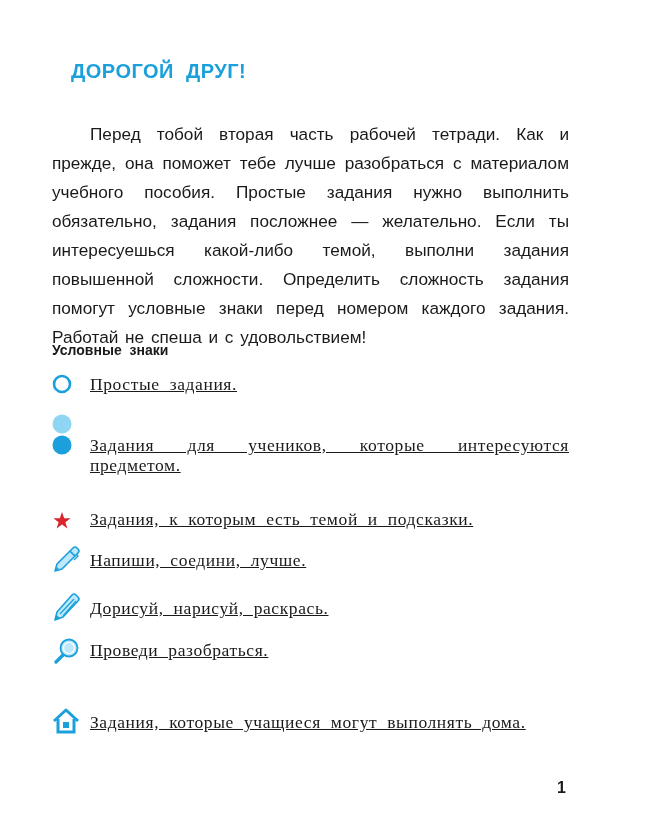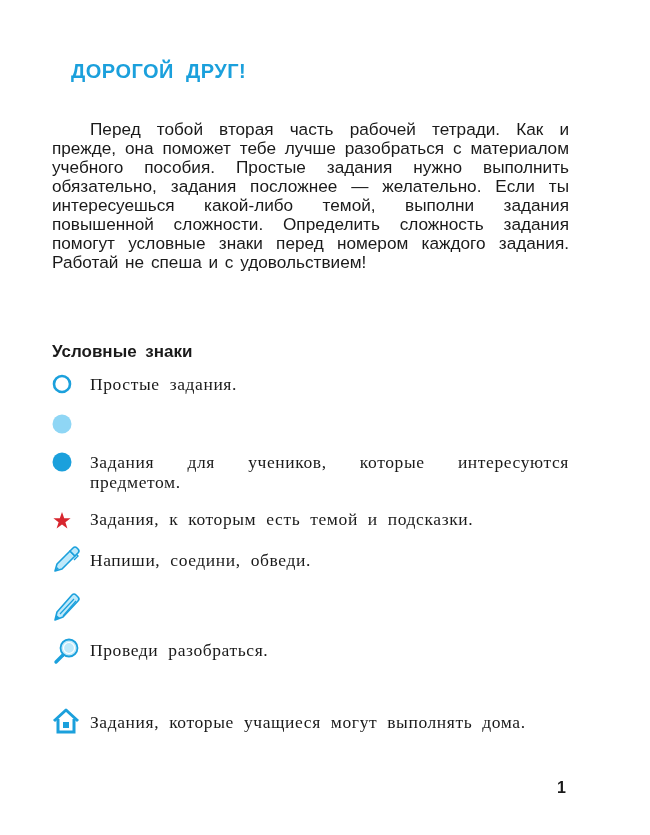--- a/index.html
+++ b/index.html
@@ -5,37 +5,37 @@
   html, body { margin:0; padding:0; background:#ffffff; }
   body { width:650px; height:835px; position:relative; overflow:hidden; }
   .title {
     position:absolute; left:52px; top:60px;
     font-family:"Liberation Sans", sans-serif; font-weight:bold;
     font-size:20px; color:#1ba0dc; letter-spacing:0.5px; word-spacing:6px;margin-left:19px;
   }
   .intro {
     position:absolute; left:52px; top:120px; width:517px;
     font-family:"Liberation Sans", sans-serif; font-size:17.2px;
-    line-height:19px; color:#1a1a1a; text-align:justify;
+    line-height:29px; color:#1a1a1a; text-align:justify;
     text-indent:38px; word-spacing:2px;
   }
   .legend-title {
     position:absolute; left:52px; top:342px;
     font-family:"Liberation Sans", sans-serif; font-weight:bold;
-    font-size:17px; color:#1a1a1a; word-spacing:4px;
+    font-size:14px; color:#1a1a1a; word-spacing:4px;
   }
   .item {
     position:absolute; left:52px; width:517px;
     font-family:"Liberation Serif", serif; font-size:17.5px;
     line-height:20px; color:#1a1a1a;
   }
   .item .icon { position:absolute; left:0; top:0; width:26px; height:26px; }
   .item .txt {
     position:absolute; left:38px; width:479px;
-    text-align:justify; text-align-last:left; letter-spacing:0.6px; word-spacing:5px;
+    text-align:justify; text-align-last:left; letter-spacing:0.6px; word-spacing:5px;text-decoration:underline;
   }
   .page-num {
     position:absolute; left:557px; top:779px;
     font-family:"Liberation Sans", sans-serif; font-weight:bold;
     font-size:16px; color:#1a1a1a;
   }
 </style>
 </head>
 <body>
 
@@ -55,21 +55,21 @@
 </div>
 
 <div class="item" style="top:414px; height:24px;">
   <span class="icon">
     <svg width="26" height="26" viewBox="0 0 26 26">
         <circle cx="10" cy="10" r="9.5" fill="#8fd6f5"></circle>
       </svg>
   </span>
 </div>
 
-<div class="item" style="top:452px; height:44px;">
+<div class="item" style="top:435px; height:44px;">
   <span class="icon">
     <svg width="26" height="26" viewBox="0 0 26 26">
         <circle cx="10" cy="10" r="9.5" fill="#1ba0dc"></circle>
       </svg>
   </span>
   <span class="txt">Задания для учеников, которые интересуются предметом.</span>
 </div>
 
 <div class="item" style="top:509px; height:24px;">
   <span class="icon">
@@ -86,33 +86,34 @@
   <span class="icon" style="top:-6px; width:30px; height:30px;">
     <svg width="30" height="30" viewBox="0 0 30 30">
       <g fill="#bfe9fa" stroke="#1ba0dc" stroke-width="1.6" stroke-linejoin="round">
         <path d="M3 27 L5 20 L18 7 L23 12 L10 25 Z"></path>
         <path d="M18 7 L21 4 Q23 2 25 4 L26 5 Q28 7 26 9 L23 12 Z"></path>
       </g>
       <path d="M3 27 L5 23 L7 25 Z" fill="#1ba0dc"></path>
       <path d="M24 10 L26 12 L22 16" fill="none" stroke="#1ba0dc" stroke-width="1.4"></path>
     </svg>
   </span>
-  <span class="txt">Напиши, соедини, обведи.</span>
+  <span class="txt">Напиши, соедини, лучше.</span>
 </div>
 
 <div class="item" style="top:598px; height:28px;">
   <span class="icon" style="top:-8px; width:30px; height:32px;">
     <svg width="30" height="32" viewBox="0 0 30 32">
       <g fill="#bfe9fa" stroke="#1ba0dc" stroke-width="1.6" stroke-linejoin="round">
         <path d="M3 30 L5 22 L20 5 Q22 3 24 5 L26 7 Q28 9 26 11 L11 27 Z"></path>
       </g>
       <path d="M8 24 L22 9 M11 26 L24 11" stroke="#1ba0dc" stroke-width="1.2"></path>
       <path d="M3 30 L4.5 25 L8 28 Z" fill="#1ba0dc"></path>
     </svg>
   </span>
+  <span class="txt">Дорисуй, нарисуй, раскрась.</span>
 </div>
 
 <div class="item" style="top:640px; height:28px;">
   <span class="icon" style="top:-4px; width:30px; height:30px;">
     <svg width="30" height="30" viewBox="0 0 30 30">
       <line x1="4" y1="26" x2="11" y2="19" stroke="#1ba0dc" stroke-width="3.4" stroke-linecap="round"></line>
       <circle cx="17" cy="12" r="8.5" fill="#bfe9fa" stroke="#1ba0dc" stroke-width="1.8"></circle>
       <circle cx="17" cy="12" r="5.5" fill="none" stroke="#ffffff" stroke-width="1.2"></circle>
     </svg>
   </span>

